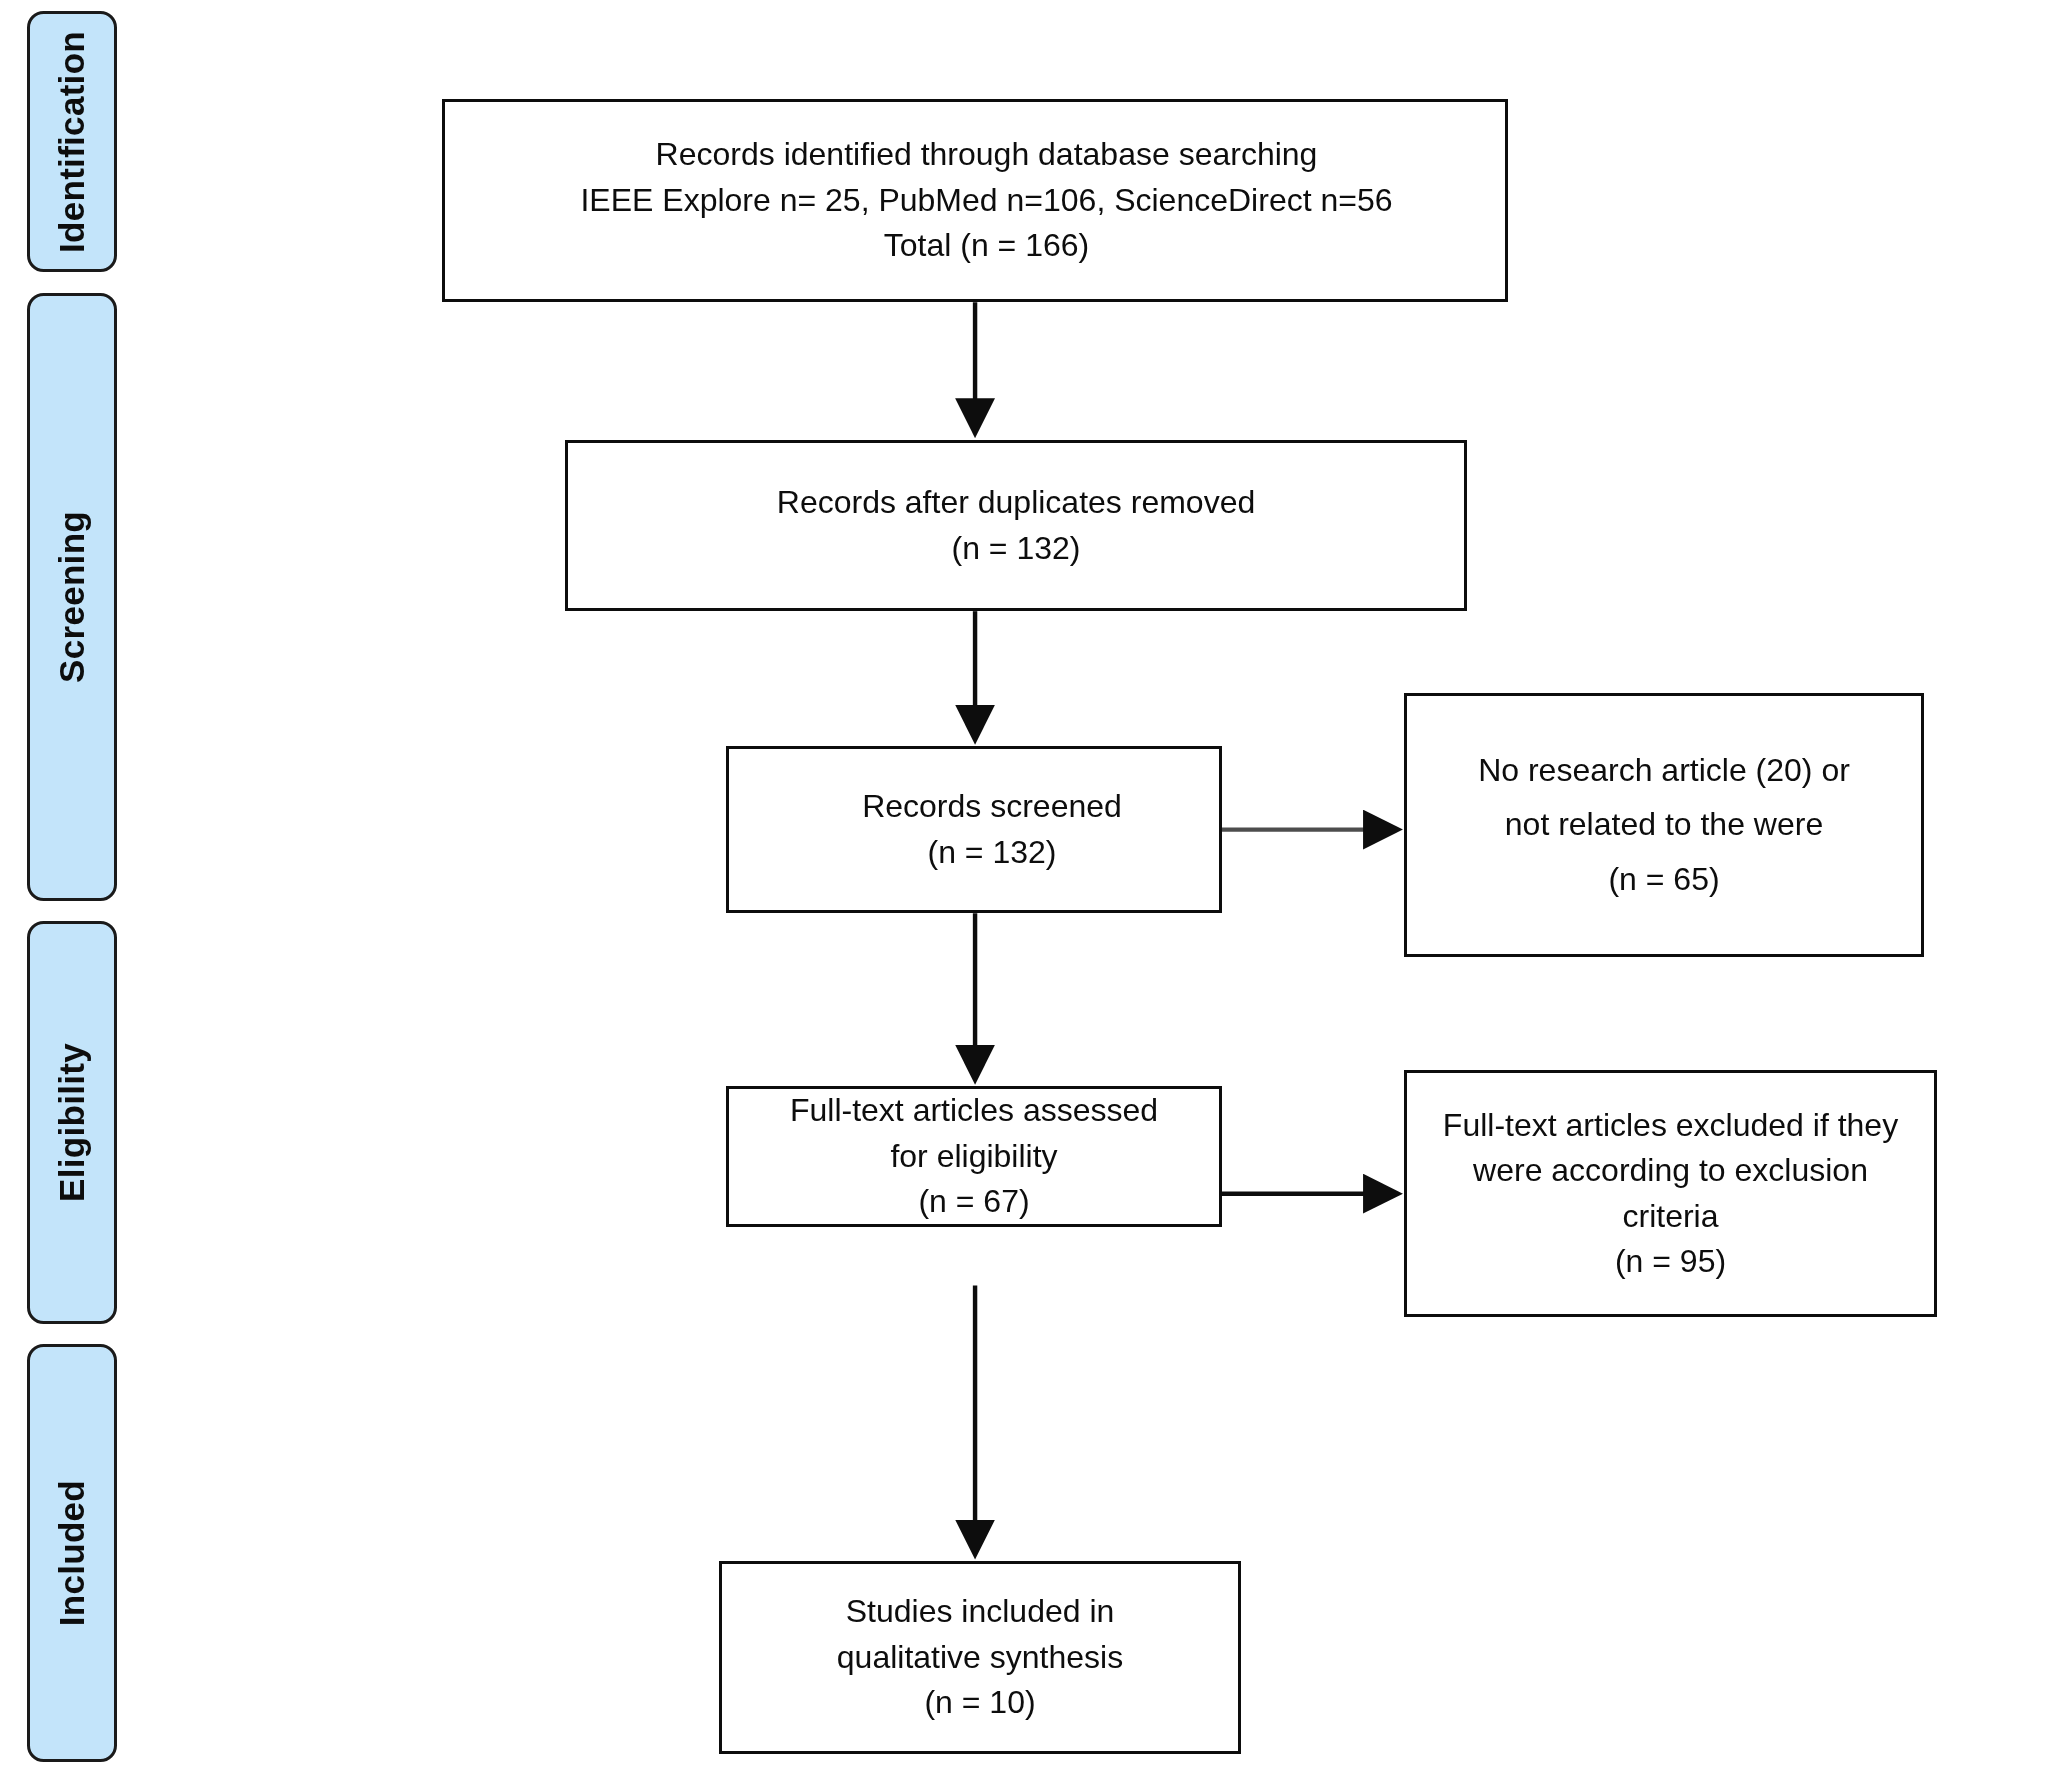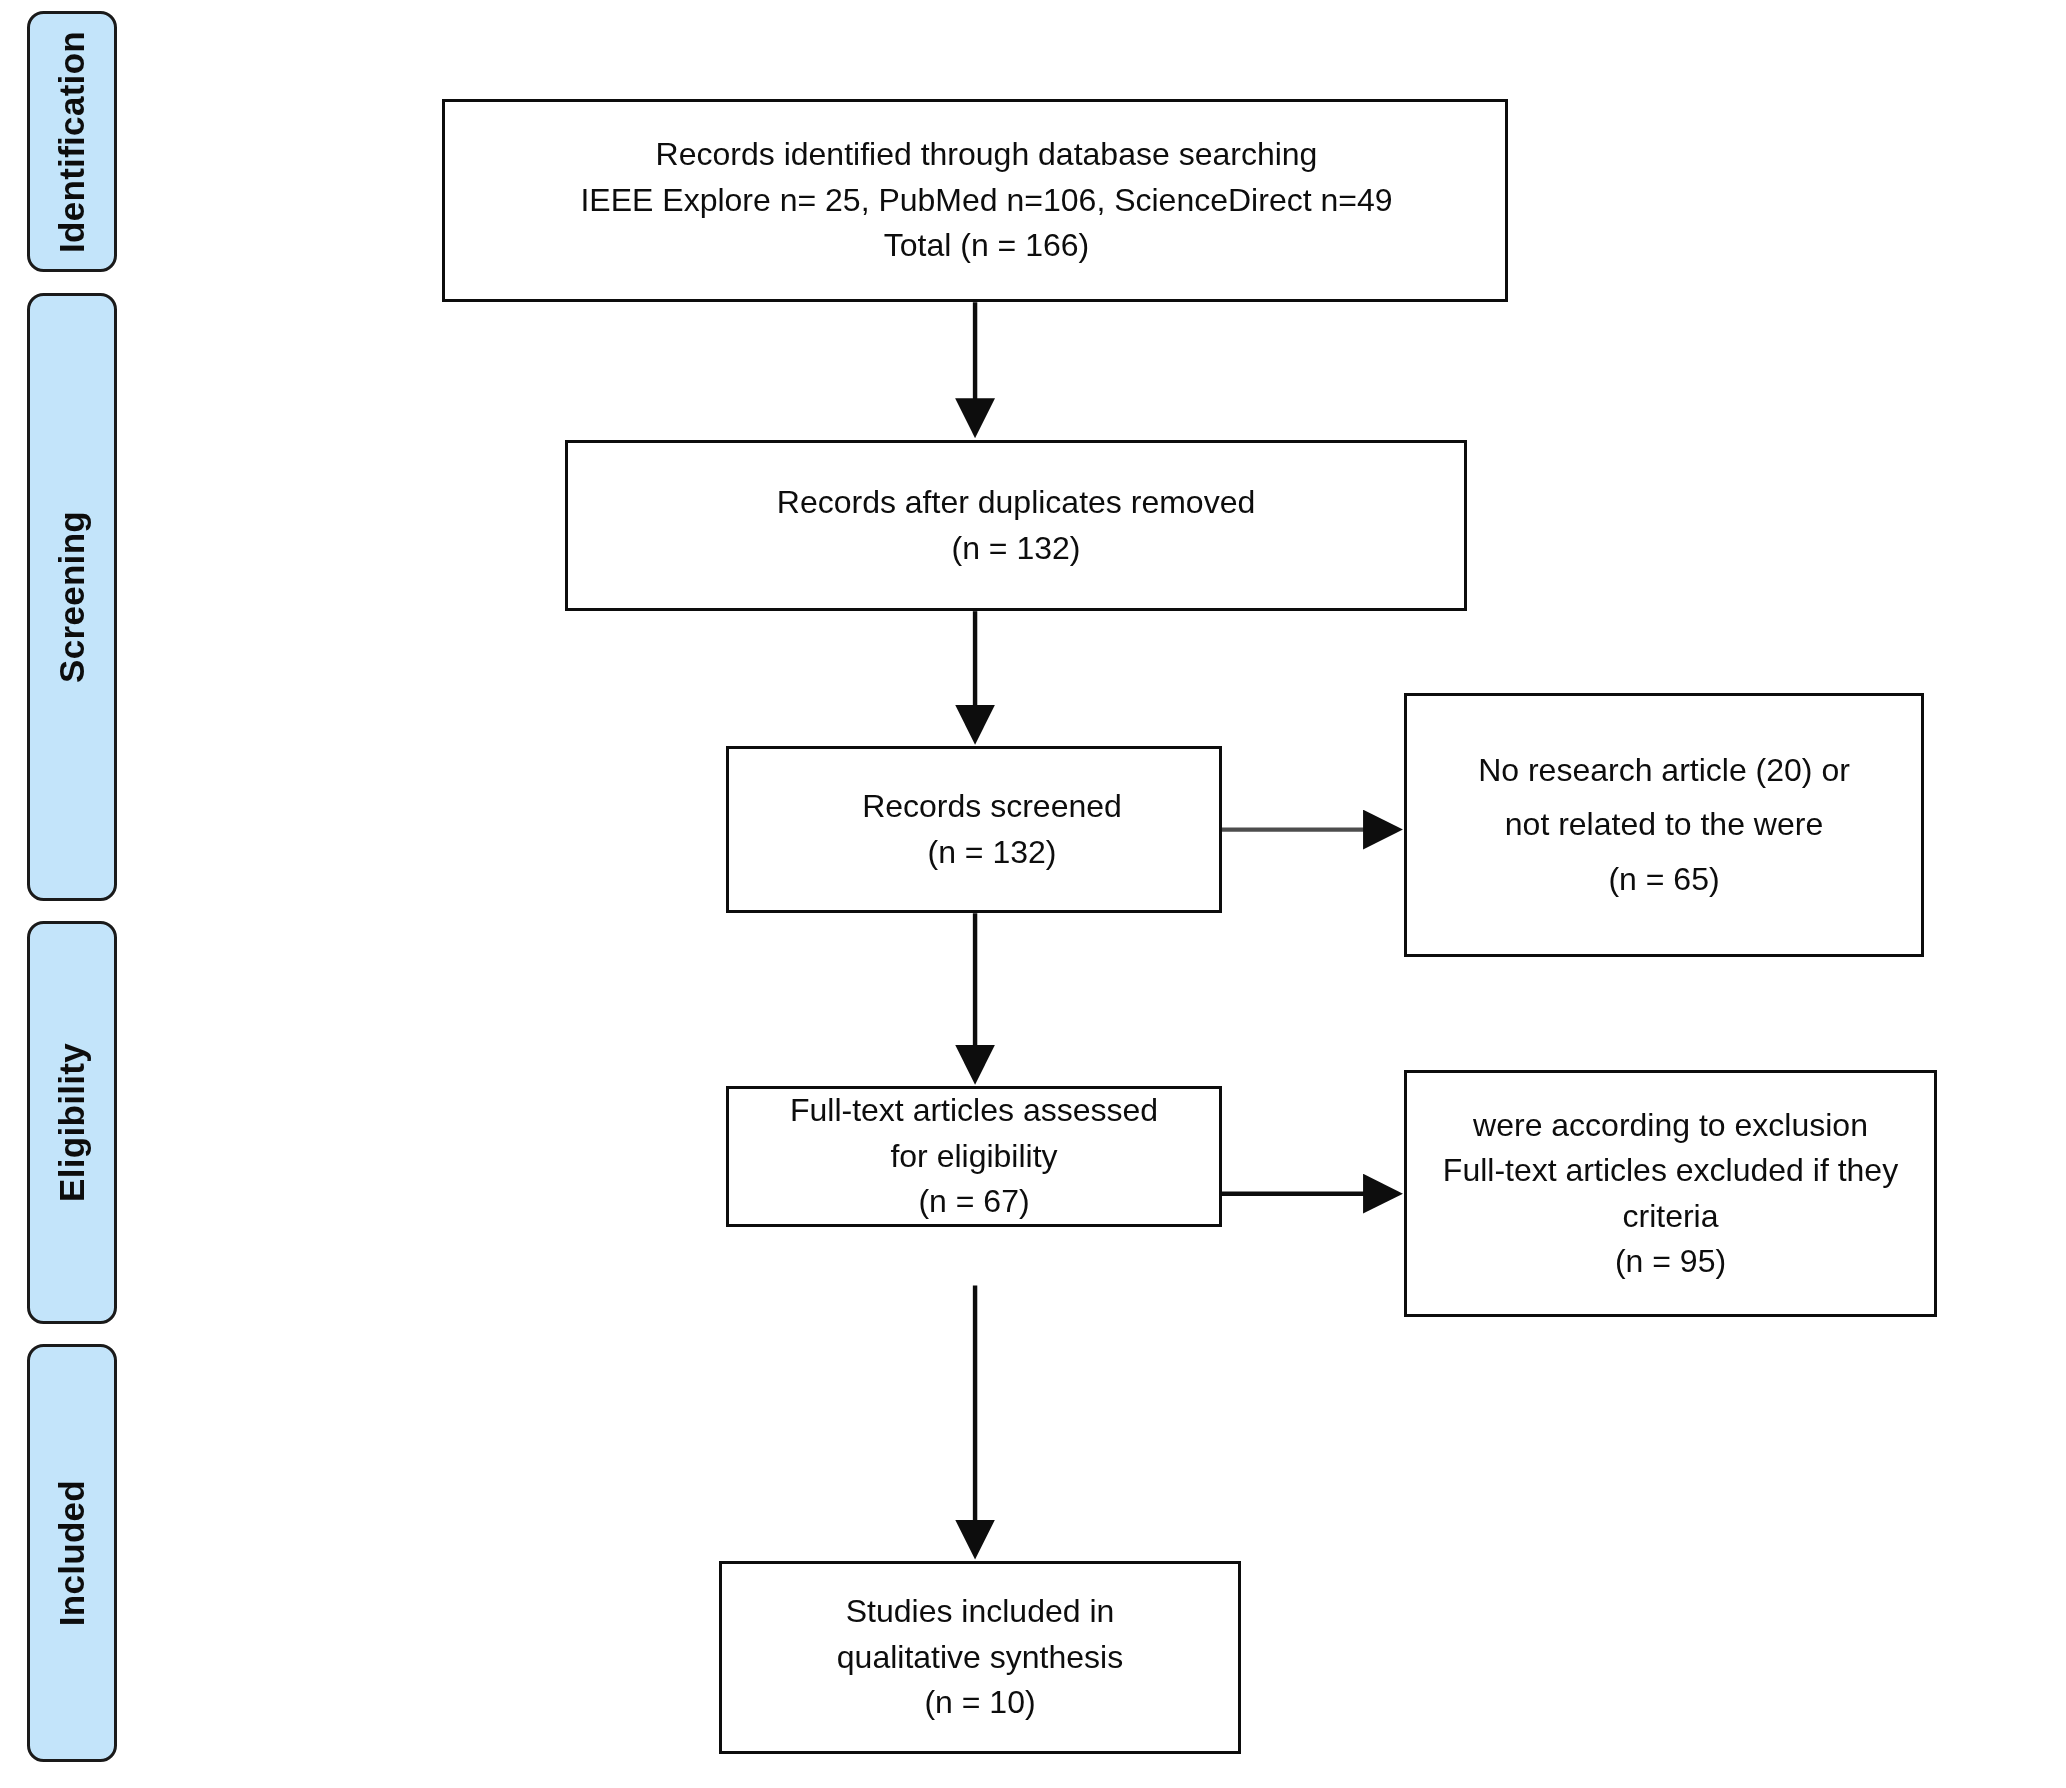--- a/index.html
+++ b/index.html
@@ -108,21 +108,21 @@
 
     <line x1="1540" y1="1442" x2="1540" y2="1703" stroke="#0d0d0d" stroke-width="7" marker-end="url(#arrowhead)"></line>
 
     <line x1="1930" y1="1885" x2="2206" y2="1885" stroke="#0d0d0d" stroke-width="7" marker-end="url(#arrowhead)"></line>
 
     <line x1="1540" y1="2030" x2="1540" y2="2453" stroke="#0d0d0d" stroke-width="7" marker-end="url(#arrowhead)"></line>
   </svg>
 
   <div class="flowbox" style="left:442px; top:99px; width:1066px; height:203px;padding-left:23px;">
     <div class="line">Records identified through database searching</div>
-    <div class="line">IEEE Explore n= 25, PubMed n=106, ScienceDirect n=49</div>
+    <div class="line">IEEE Explore n= 25, PubMed n=106, ScienceDirect n=56</div>
     <div class="line">Total (n = 166)</div>
   </div>
 
   <div class="flowbox" style="left:565px; top:440px; width:902px; height:171px;">
     <div class="line">Records after duplicates removed</div>
     <div class="line">(n = 132)</div>
   </div>
 
   <div class="flowbox narrow" style="left:726px; top:746px; width:496px; height:167px;padding-left:36px;">
     <div class="line">Records screened</div>
@@ -135,22 +135,22 @@
     <div class="line">(n = 65)</div>
   </div>
 
   <div class="flowbox narrow" style="left:726px; top:1086px; width:496px; height:141px;">
     <div class="line">Full-text articles assessed</div>
     <div class="line">for eligibility</div>
     <div class="line">(n = 67)</div>
   </div>
 
   <div class="flowbox narrow" style="left:1404px; top:1070px; width:533px; height:247px;">
+    <div class="line">Full-text articles excluded if they</div>
     <div class="line">were according to exclusion</div>
-    <div class="line">Full-text articles excluded if they</div>
     <div class="line">criteria</div>
     <div class="line">(n = 95)</div>
   </div>
 
   <div class="flowbox narrow" style="left:719px; top:1561px; width:522px; height:193px;">
     <div class="line">Studies included in</div>
     <div class="line">qualitative synthesis</div>
     <div class="line">(n = 10)</div>
   </div>
 

